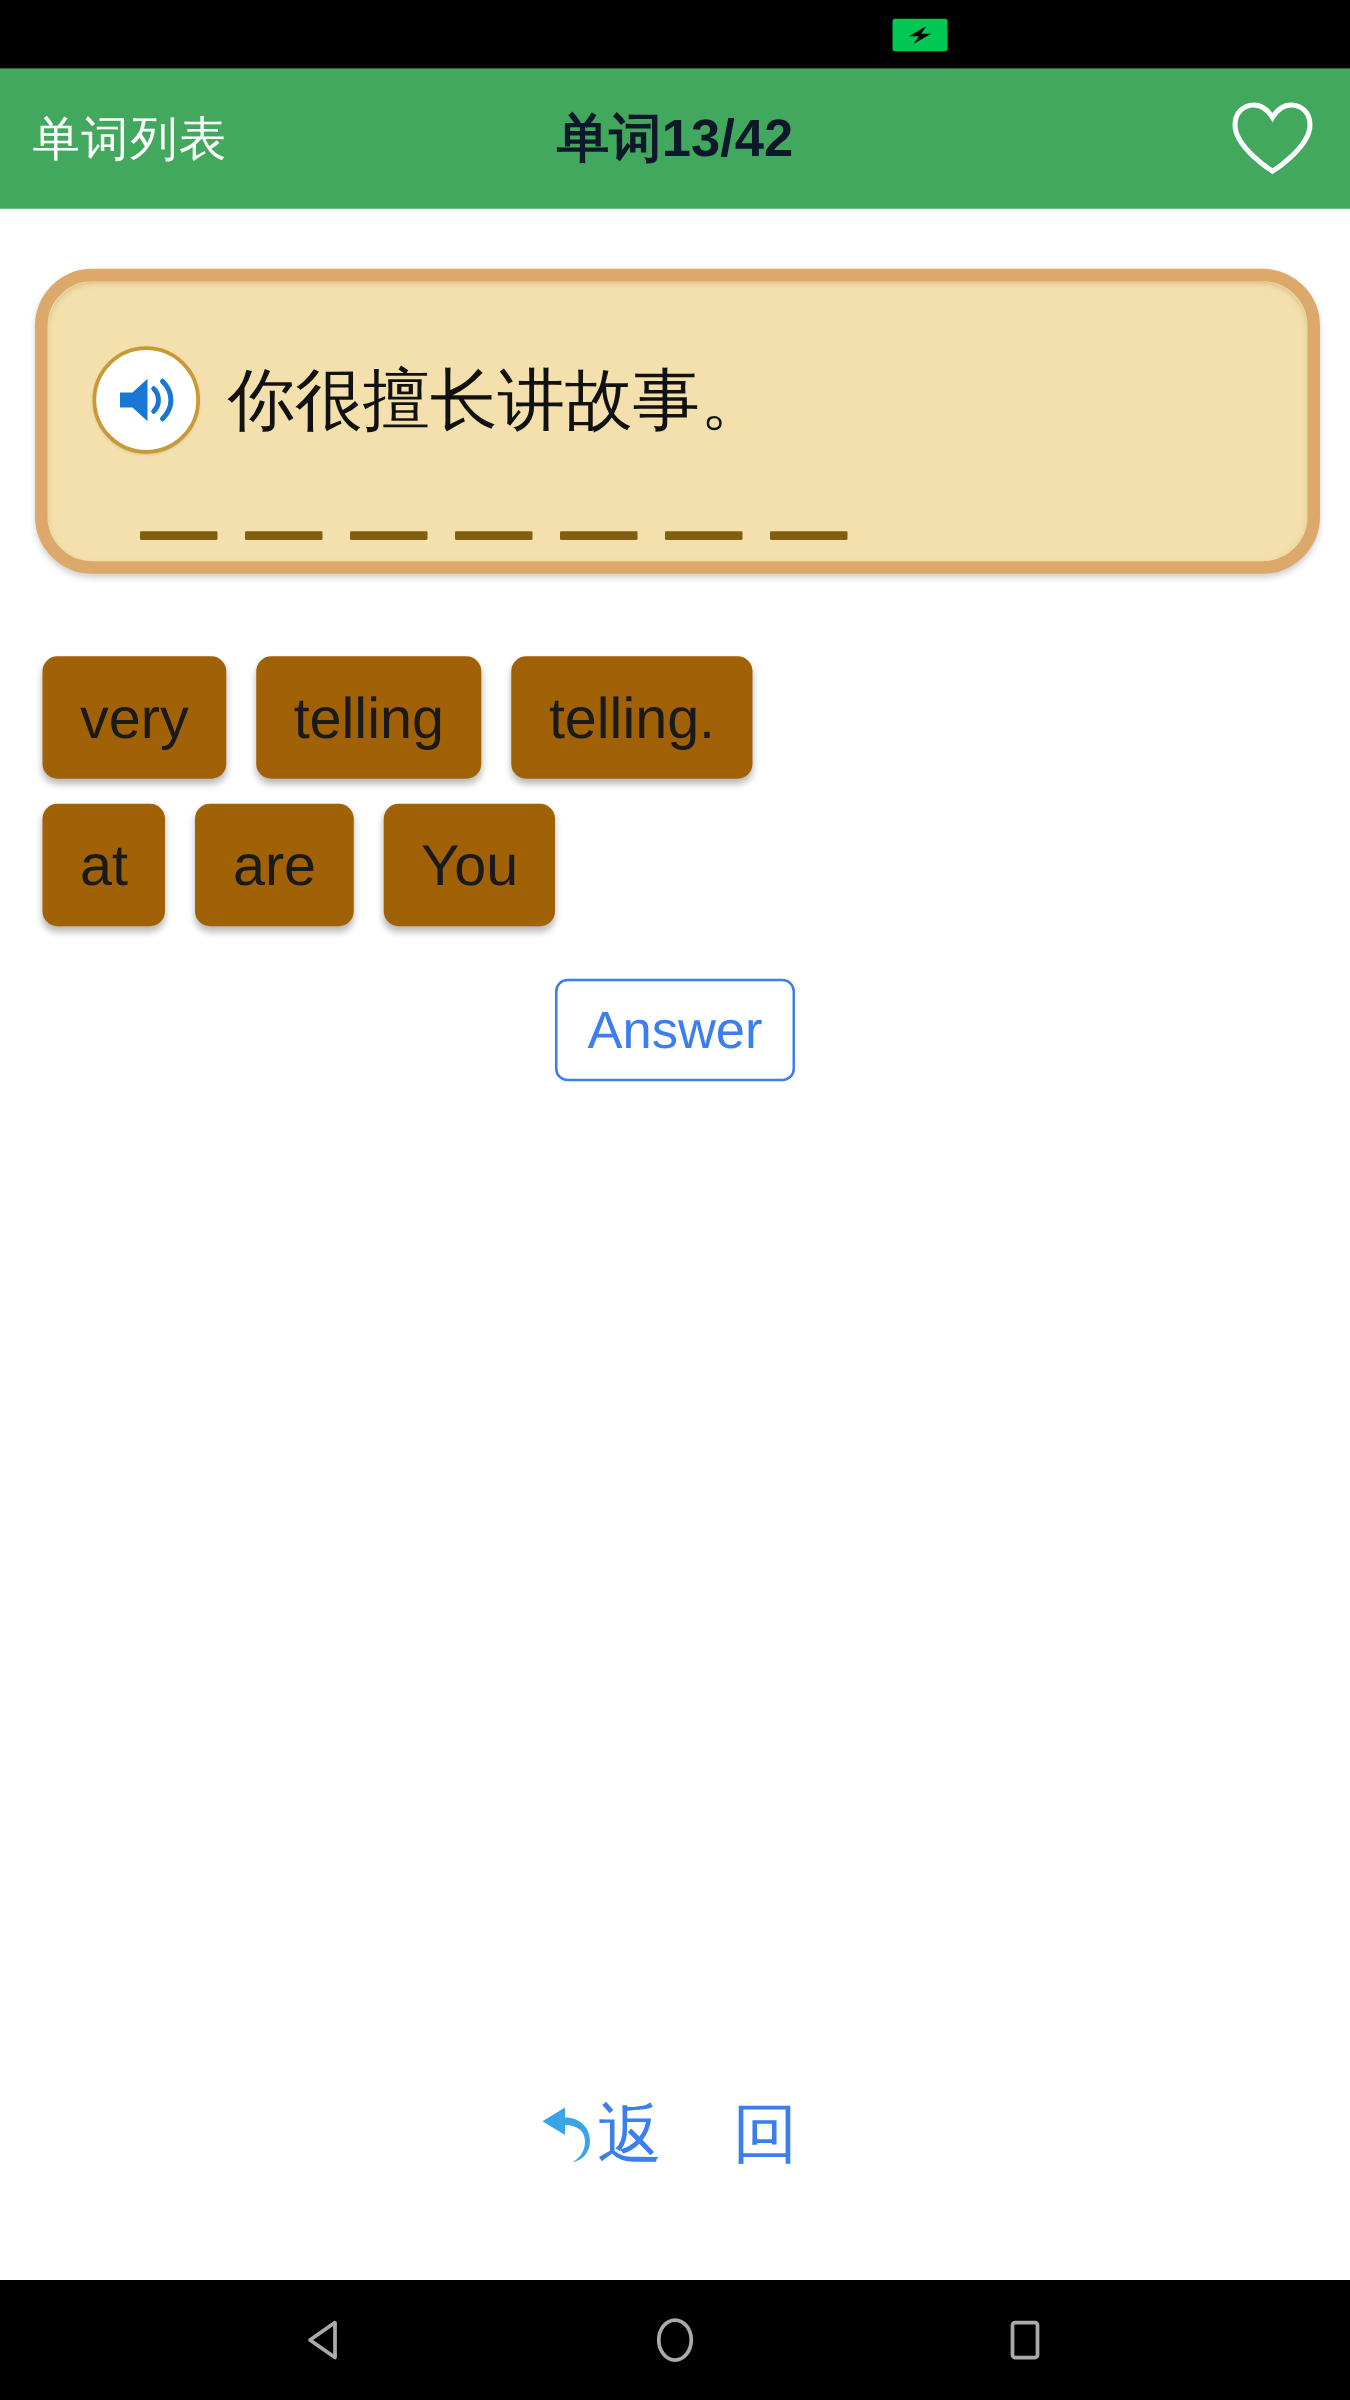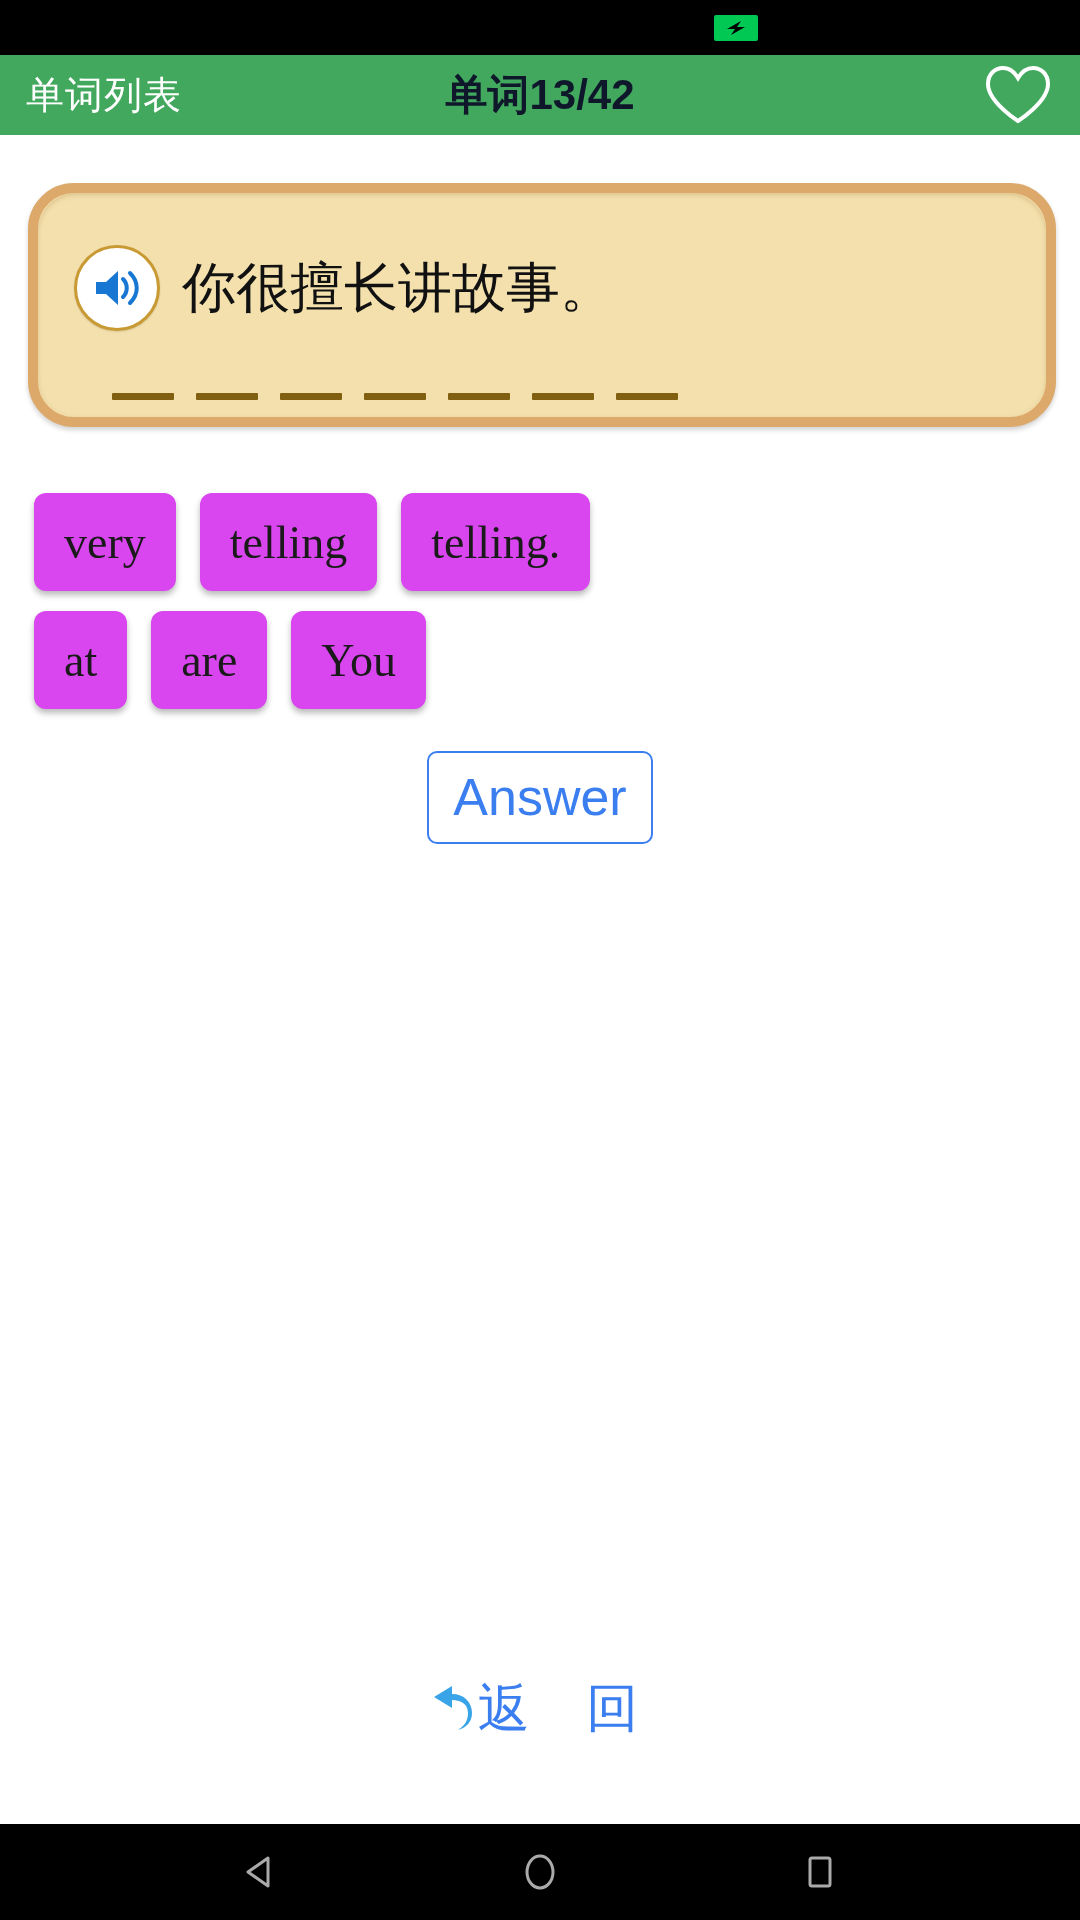--- a/index.html
+++ b/index.html
@@ -32,21 +32,21 @@
     border-radius: 2px;
     position: relative;
     display: flex;
     align-items: center;
     justify-content: center;
   }
   .battery-icon svg { display: block; }
 
   
   .app-bar {
-    height: 80px;
+    height: 112px;
     background: #42a85e;
     display: flex;
     align-items: center;
     position: relative;
     box-sizing: border-box;
   }
   .app-bar-left {
     position: absolute;
     left: 26px;
     color: #ffffff;
@@ -137,33 +137,32 @@
   
   .tiles {
     padding: 66px 0 0 34px;
   }
   .tile-row {
     display: flex;
     gap: 24px;
     margin-bottom: 20px;
   }
   .tile {
-    background: #d946ef;
+    background: #a16207;
     border-radius: 12px;
     min-height: 98px;
     display: flex;
     align-items: center;
     justify-content: center;
     padding: 0 30px;
     font-size: 46px;
     color: #1a1a1a;
     box-shadow: 0 4px 6px rgba(0,0,0,0.28);
     cursor: pointer;
     white-space: nowrap;
-    font-family: Liberation Serif, serif;
   }
 
   
   .actions {
     display: flex;
     justify-content: center;
     gap: 42px;
     margin-top: 42px;
   }
   .btn-clear {
@@ -175,21 +174,21 @@
     padding: 16px 28px;
     font-family: "Liberation Sans", sans-serif;
     cursor: pointer;
     line-height: 1.1;
   }
   .btn-answer {
     background: #ffffff;
     color: #3b7ef0;
     border: 2px solid #3b7ef0;
     border-radius: 10px;
-    font-size: 52px;
+    font-size: 42px;
     padding: 16px 24px;
     font-family: "Liberation Sans", sans-serif;
     cursor: pointer;
     line-height: 1.1;
   }
 
   
   .return-link {
     position: absolute;
     left: 0; right: 0;

